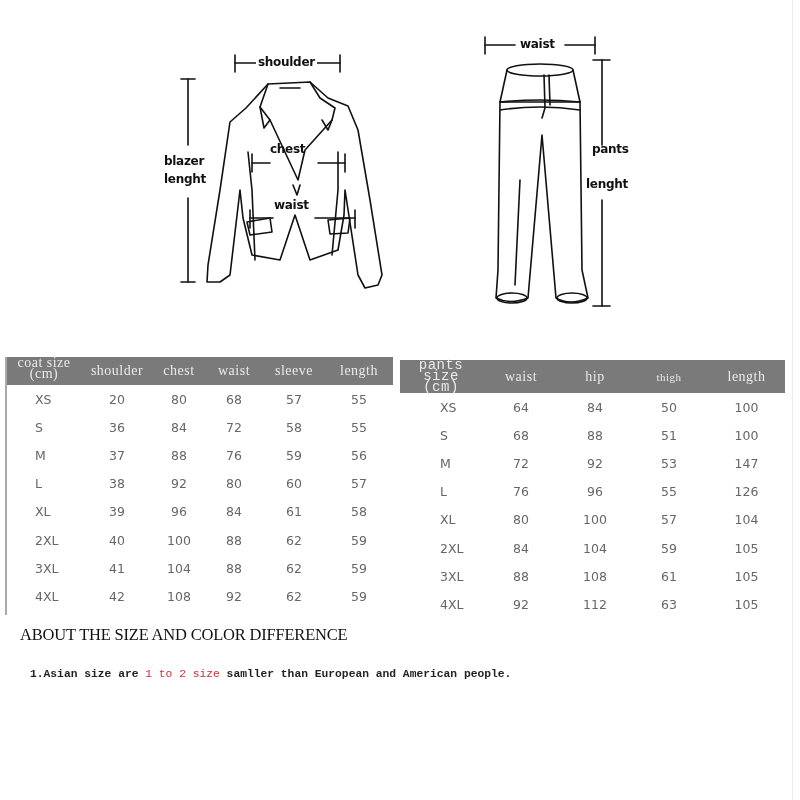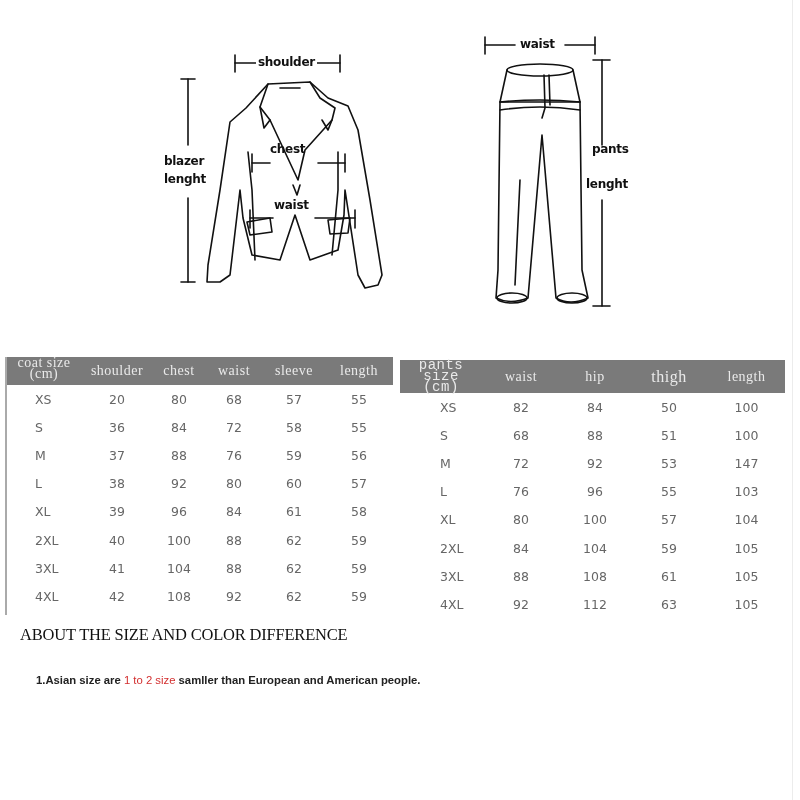--- a/index.html
+++ b/index.html
@@ -15,21 +15,21 @@
   .size-table { position:absolute; border-collapse:collapse; }
   .size-table th { background:#7a7a7a; color:#eaeaea; font-family:"Liberation Serif", serif; font-weight:normal; font-size:14px; height:28px; padding:0; text-align:center; letter-spacing:0.5px; }
   .size-table th.first { font-size:14px; line-height:11px; vertical-align:top; padding-top:0; }
   .size-table td { font-family:"DejaVu Sans", sans-serif; font-size:12.5px; color:#666; height:28.2px; padding:0; text-align:center; }
   .coat-wrap { position:absolute; left:5px; top:357px; width:386px; height:258px; border-left:2px solid #aaa; }
   .pants-wrap { position:absolute; left:400px; top:360px; width:385px; }
 
   
   .notes { position:absolute; left:20px; top:625px; width:780px; white-space:nowrap; }
   .notes h2 { margin:0; font-family:"Liberation Serif", serif; font-weight:normal; font-size:17px; color:#111; letter-spacing:-0.2px; transform:scaleX(0.97); transform-origin:left; }
-  .notes p { margin:16px; font-family:Liberation Sans, sans-serif; font-weight:bold; font-size:11.3px; color:#222; position:absolute; left:0; }
+  .notes p { margin:10px; font-family:Liberation Mono, monospace; font-weight:bold; font-size:11.3px; color:#222; position:absolute; left:0; }
   .hl { color:#d32f2f; font-weight:normal; }
 </style>
 </head>
 <body>
 
 <div class="vline-right"></div>
 
 <div class="diagram" style="left:160px;top:50px;width:240px;height:250px;">
   <svg width="240" height="250" viewBox="0 0 240 250" style="position:absolute;left:0;top:0;" fill="none" stroke="#111" stroke-width="1.6" stroke-linejoin="round" stroke-linecap="round">
 
@@ -187,28 +187,28 @@
   </table>
 </div>
 
 <div class="pants-wrap">
   <table class="size-table" style="position:relative;width:385px;">
     <thead>
       <tr>
         <th class="first" style="width:82px;font-family:Liberation Mono, monospace;"><span>pants size</span><br><span>(cm)</span></th>
         <th style="width:78px;">waist</th>
         <th style="width:70px;">hip</th>
-        <th style="width:78px;font-size:16px;">thigh</th>
+        <th style="width:78px;font-size:11px;">thigh</th>
         <th>length</th>
       </tr>
     </thead>
     <tbody>
       <tr>
           <td style="text-align:left;padding-left:40px;">XS</td>
-          <td>82</td>
+          <td>64</td>
           <td>84</td>
           <td>50</td>
           <td>100</td>
         </tr>
       <tr>
           <td style="text-align:left;padding-left:40px;">S</td>
           <td>68</td>
           <td>88</td>
           <td>51</td>
           <td>100</td>
@@ -218,21 +218,21 @@
           <td>72</td>
           <td>92</td>
           <td>53</td>
           <td>147</td>
         </tr>
       <tr>
           <td style="text-align:left;padding-left:40px;">L</td>
           <td>76</td>
           <td>96</td>
           <td>55</td>
-          <td>103</td>
+          <td>126</td>
         </tr>
       <tr>
           <td style="text-align:left;padding-left:40px;">XL</td>
           <td>80</td>
           <td>100</td>
           <td>57</td>
           <td>104</td>
         </tr>
       <tr>
           <td style="text-align:left;padding-left:40px;">2XL</td>

